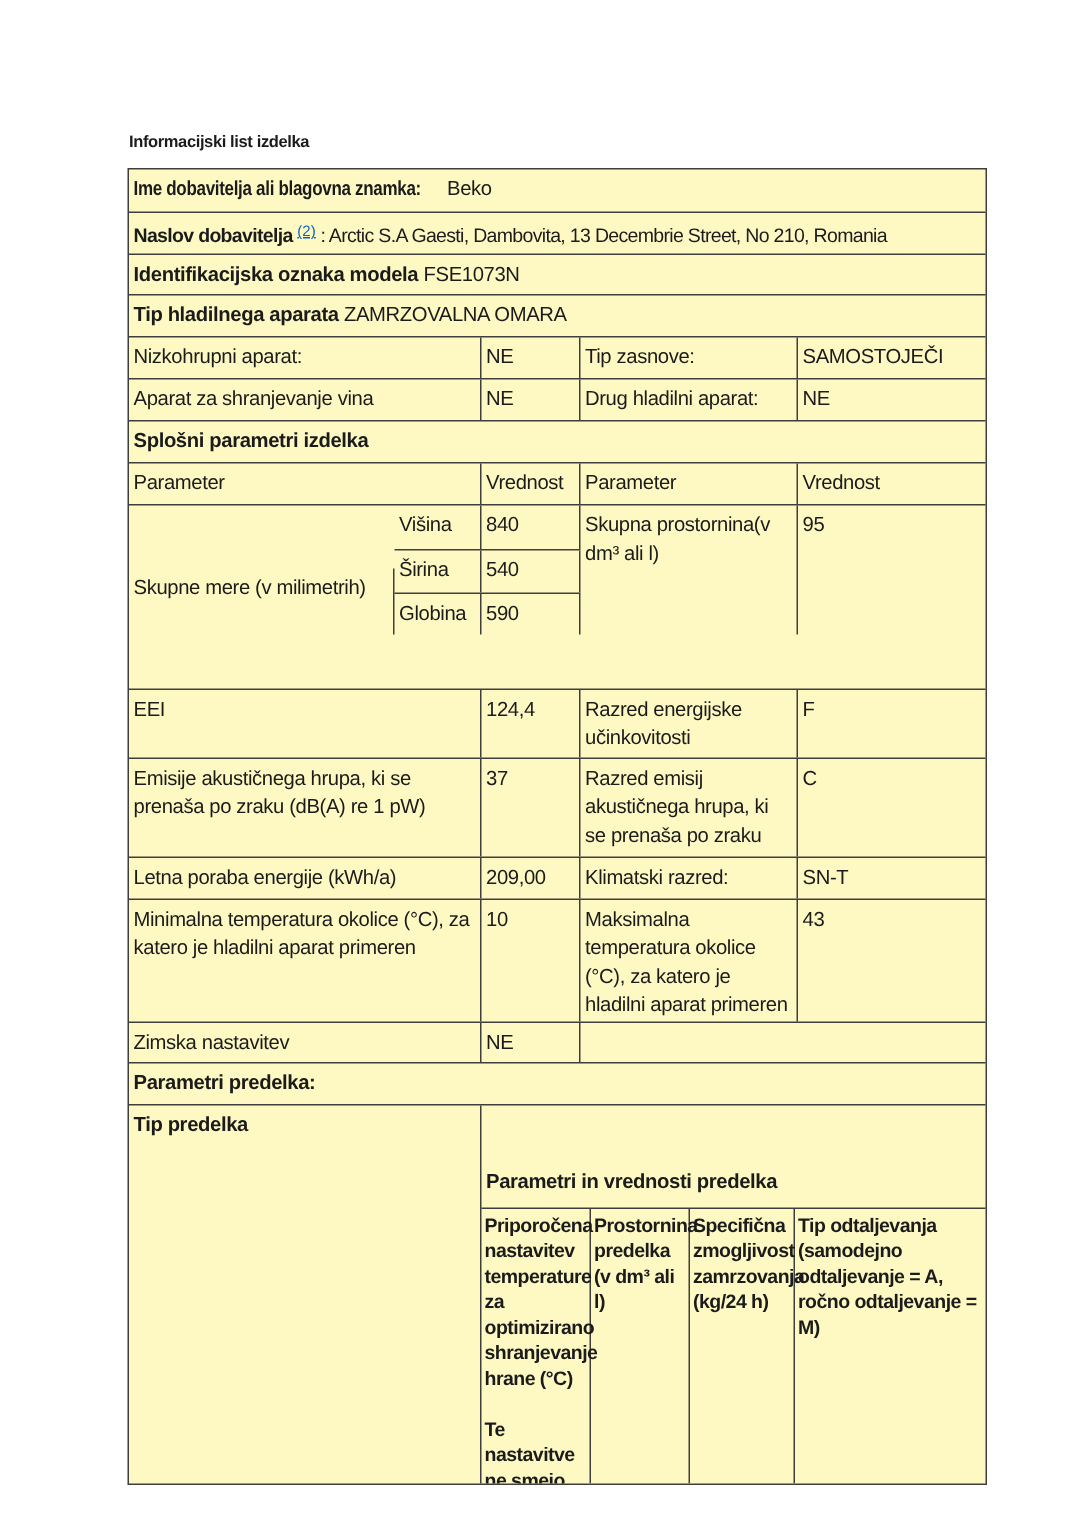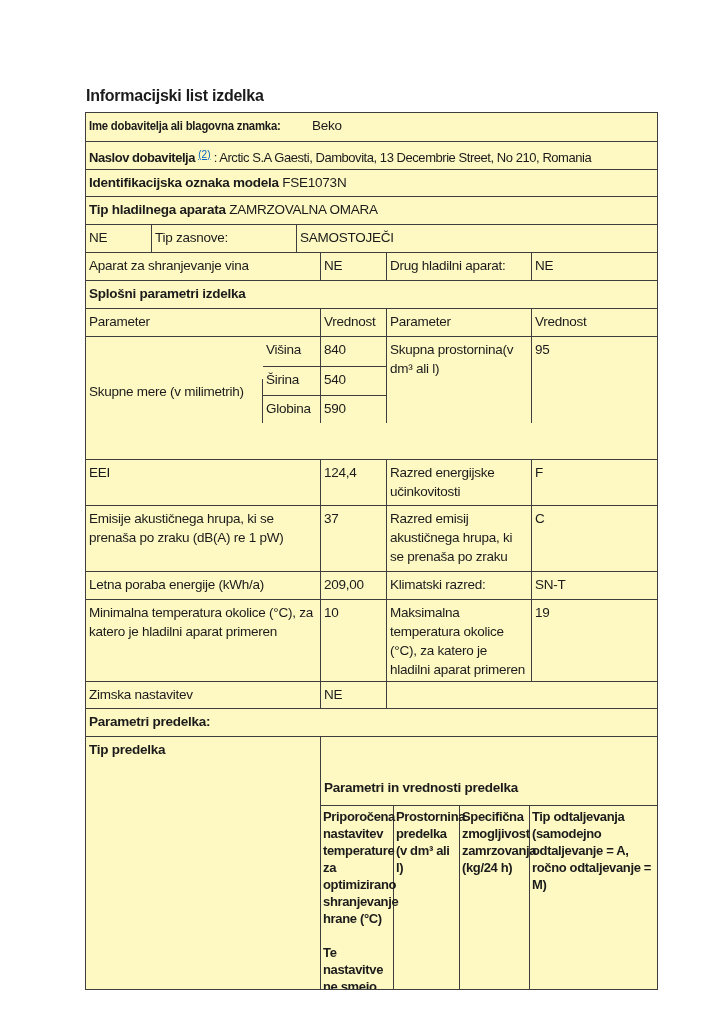--- a/index.html
+++ b/index.html
@@ -13,21 +13,21 @@
     background:#ffffff;
     color:var(--text);
     font-family:"Liberation Sans", sans-serif;
     font-size:13.5px;
     letter-spacing:-0.25px;
     line-height:19px;
     position:relative;
   }
   .doc-title{
     position:absolute;left:86px;top:86px;
-    font-weight:bold;font-size:16px;
+    font-weight:bold;font-size:11px;
   }
   .tbl{
     position:absolute;left:85px;top:112px;width:573px;
     border:1px solid var(--border);
     background:#fef9c3;
   }
   .row{display:flex;align-items:stretch;}
   .col{display:flex;flex-direction:column;margin-top:38px;}
   .bt{border-top:1px solid var(--border);}
   .bb{border-bottom:1px solid var(--border);}
@@ -37,21 +37,21 @@
   .rel{position:relative;}
   .full{width:100%;}
   .squeeze{display:inline-block;white-space:nowrap;transform:scaleX(0.84);transform-origin:0 50%;}
   .addr{font-size:13px;letter-spacing:-0.45px;white-space:nowrap;}
   .w235{width:235px;} .w177{width:177px;margin-top:42px;} .w58{width:58px;} .w66{width:66px;}
   .w145{width:145px;} .w73{width:73px;} .w70{width:70px;}
   .grow{flex:1;min-width:0;}
   .rh27{min-height:27px;} .rh28{min-height:28px;} .rh29{min-height:29px;}
   .rh46{min-height:46px;margin-top:36px;} .rh63{min-height:63px;} .rh66{min-height:66px;}
   .rh86{min-height:86px;}
-  .brand-val{position:absolute;left:226px;top:3px;}
+  .brand-val{position:absolute;left:212px;top:3px;}
   .footnote{
     color:var(--link-blue);
     text-decoration:underline;
     font-size:10px;
     vertical-align:4px;
     letter-spacing:0;
     cursor:pointer;
   }
   .dimstack{width:124px;display:flex;flex-direction:column;}
   .dimrow{display:flex;flex:1;}
@@ -97,20 +97,21 @@
   </div>
 
   <div class="row rh28 bt">
     <div class="cell full">
       <span class="b">Tip hladilnega aparata</span>
       <span>ZAMRZOVALNA OMARA</span>
     </div>
   </div>
 
   <div class="row rh28 bt">
+    <div class="cell br w235">Nizkohrupni aparat:</div>
     <div class="cell br w66">NE</div>
     <div class="cell br w145">Tip zasnove:</div>
     <div class="cell grow">SAMOSTOJEČI</div>
   </div>
 
   <div class="row rh28 bt">
     <div class="cell br w235">Aparat za shranjevanje vina</div>
     <div class="cell br w66">NE</div>
     <div class="cell br w145">Drug hladilni aparat:</div>
     <div class="cell grow">NE</div>
@@ -165,21 +166,21 @@
     <div class="cell br w235">Letna poraba energije (kWh/a)</div>
     <div class="cell br w66">209,00</div>
     <div class="cell br w145">Klimatski razred:</div>
     <div class="cell grow">SN-T</div>
   </div>
 
   <div class="row rh63 bt">
     <div class="cell br w235">Minimalna temperatura okolice (°C), za katero je hladilni aparat primeren</div>
     <div class="cell br w66">10</div>
     <div class="cell br w145">Maksimalna temperatura okolice (°C), za katero je hladilni aparat primeren</div>
-    <div class="cell grow">19</div>
+    <div class="cell grow">43</div>
   </div>
 
   <div class="row rh27 bt">
     <div class="cell br w235">Zimska nastavitev</div>
     <div class="cell br w66">NE</div>
     <div class="cell grow"></div>
   </div>
 
   <div class="row rh28 bt">
     <div class="cell full b">Parametri predelka:</div>

